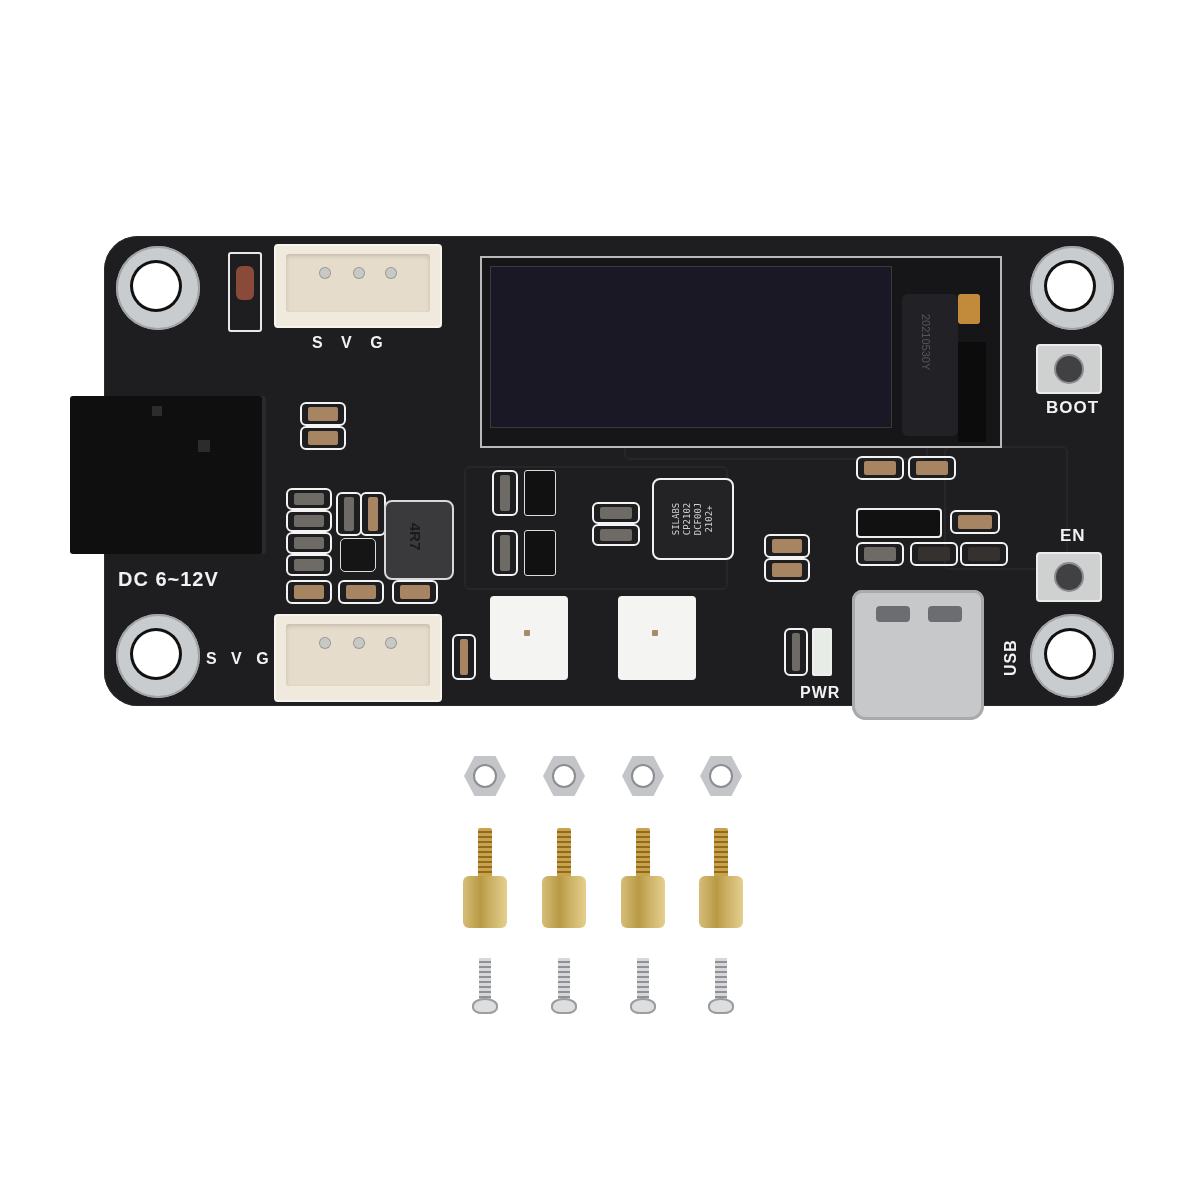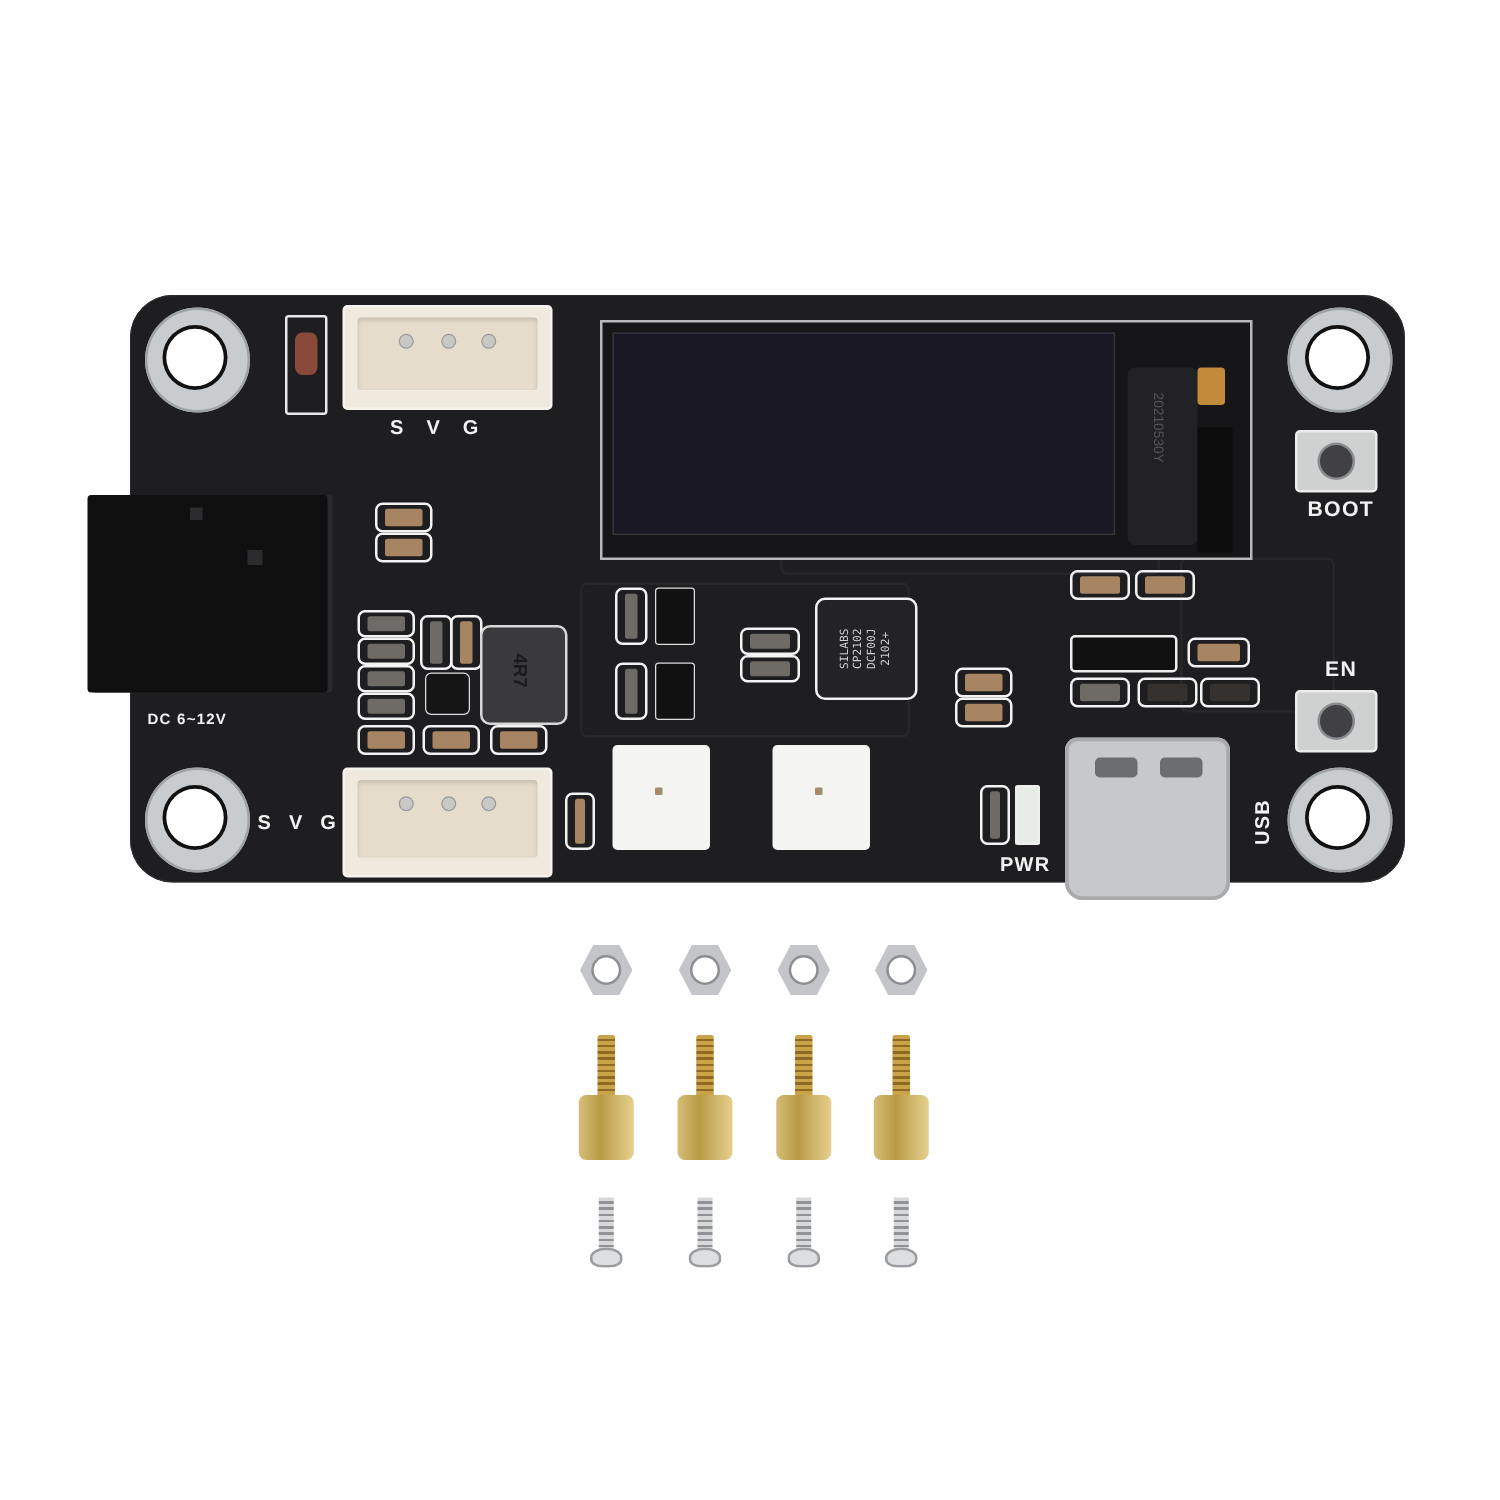--- a/index.html
+++ b/index.html
@@ -65,21 +65,21 @@
   <div class="pin" style="left:44px;"></div>
   <div class="pin" style="left:78px;"></div>
   <div class="pin" style="left:110px;"></div>
 </div>
 <div class="silk" style="left:312px;top:334px;font-size:16px;word-spacing:12px;">S V G</div>
 
 <div class="dcjack">
   <div class="abs" style="left:82px;top:10px;width:10px;height:10px;background:#2c2c2e;"></div>
   <div class="abs" style="left:128px;top:44px;width:12px;height:12px;background:#2c2c2e;"></div>
 </div>
-<div class="silk" style="left:118px;top:568px;font-size:12px;">DC 6~12V</div>
+<div class="silk" style="left:118px;top:568px;font-size:20px;">DC 6~12V</div>
 
 <div class="smd" style="left:300px;top:402px;width:42px;height:20px;">
     <div class="body"></div>
   </div>
 <div class="smd" style="left:300px;top:426px;width:42px;height:20px;">
     <div class="body"></div>
   </div>
 
 <div class="smd" style="left:286px;top:488px;width:42px;height:18px;">
     <div class="body grey"></div>

